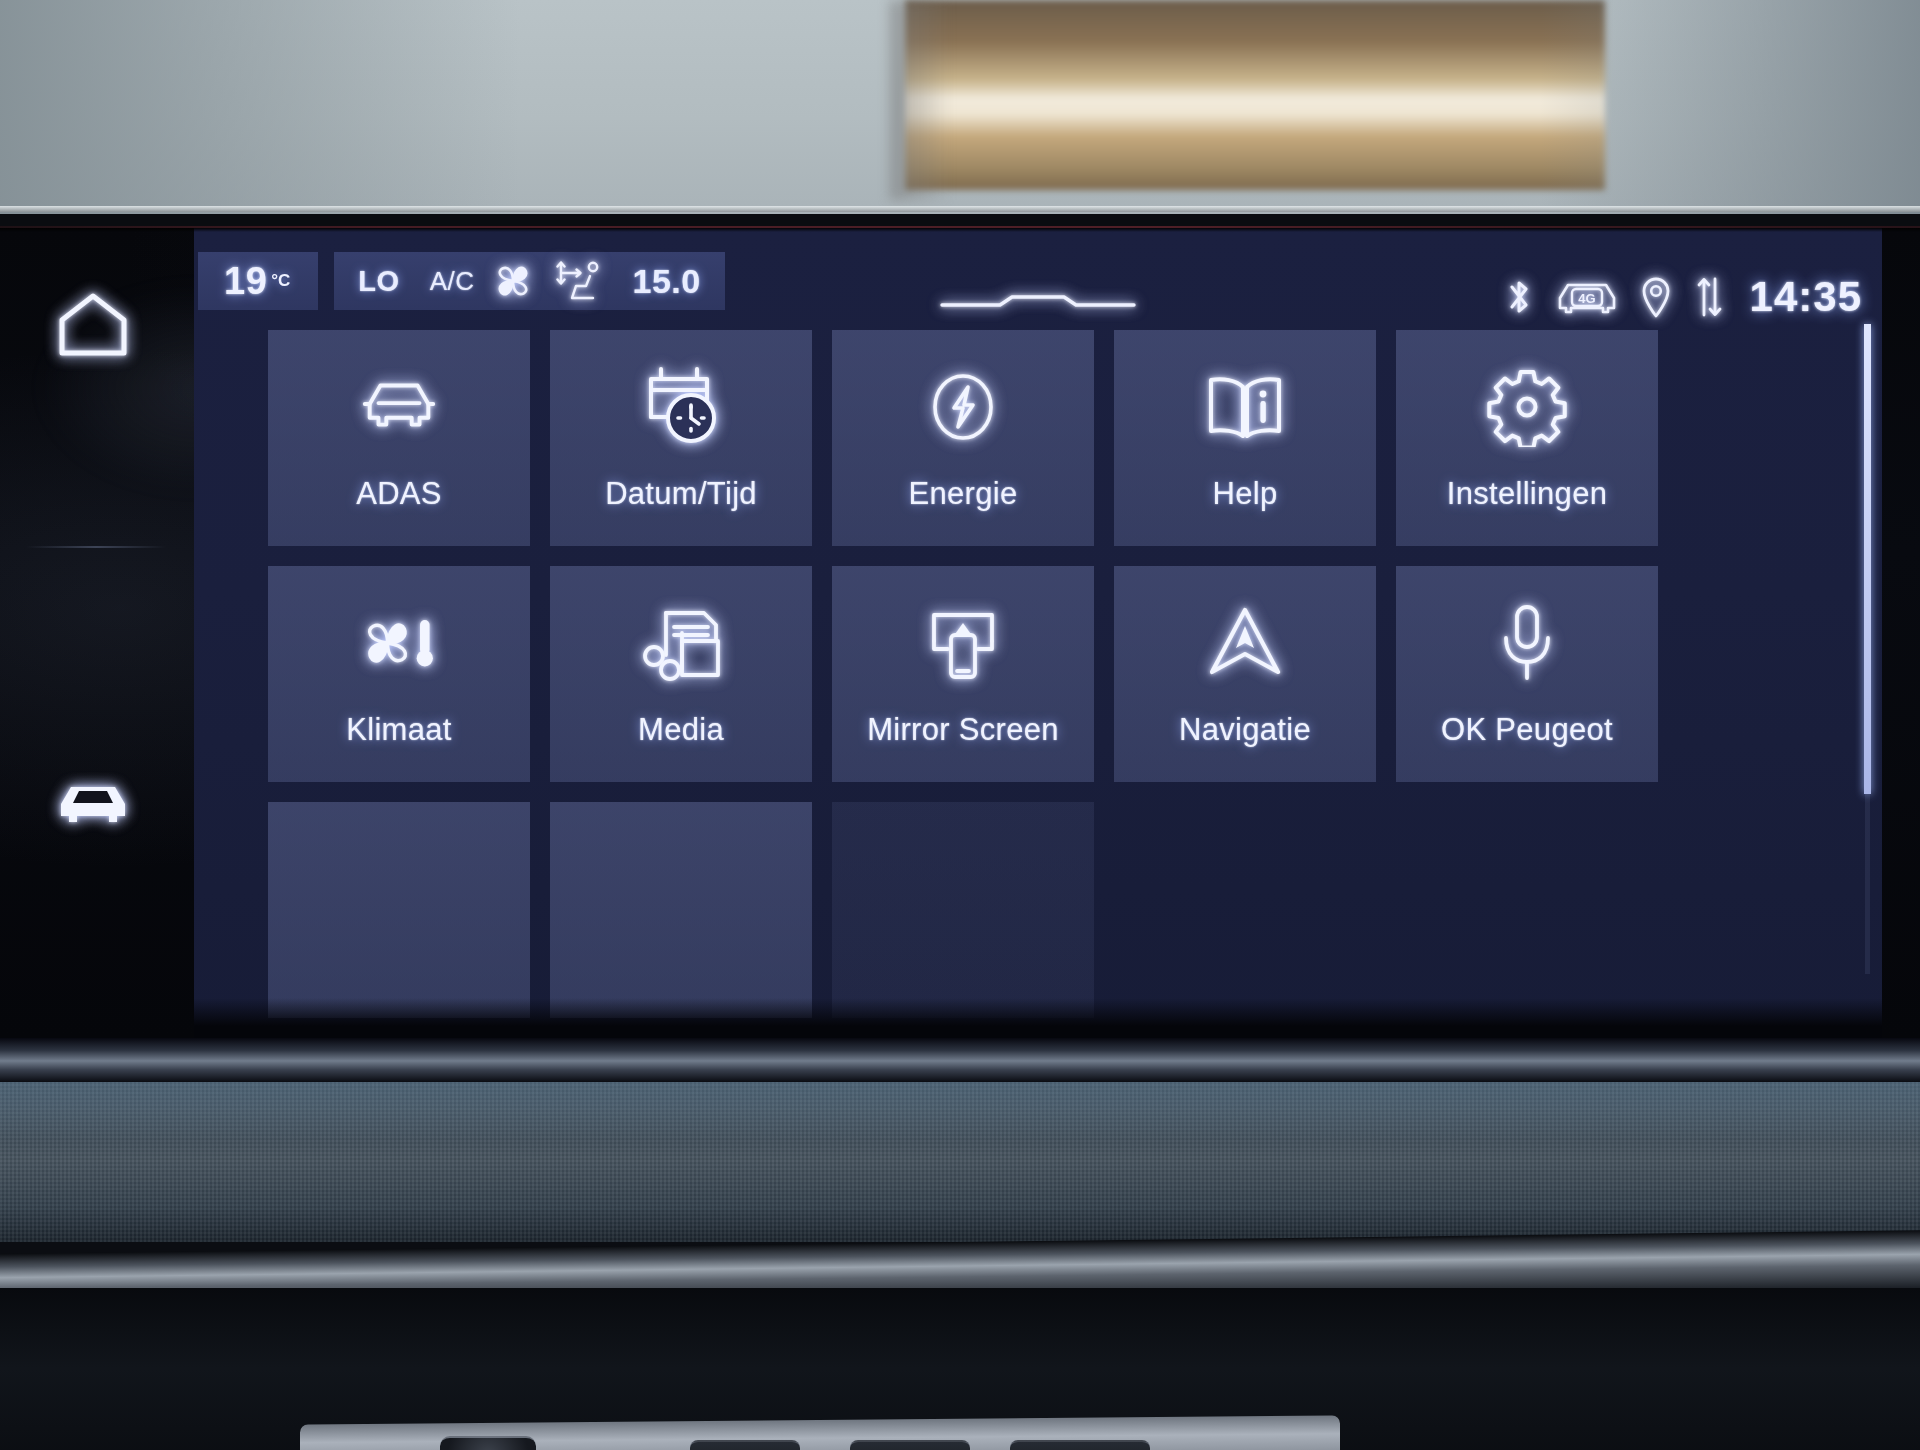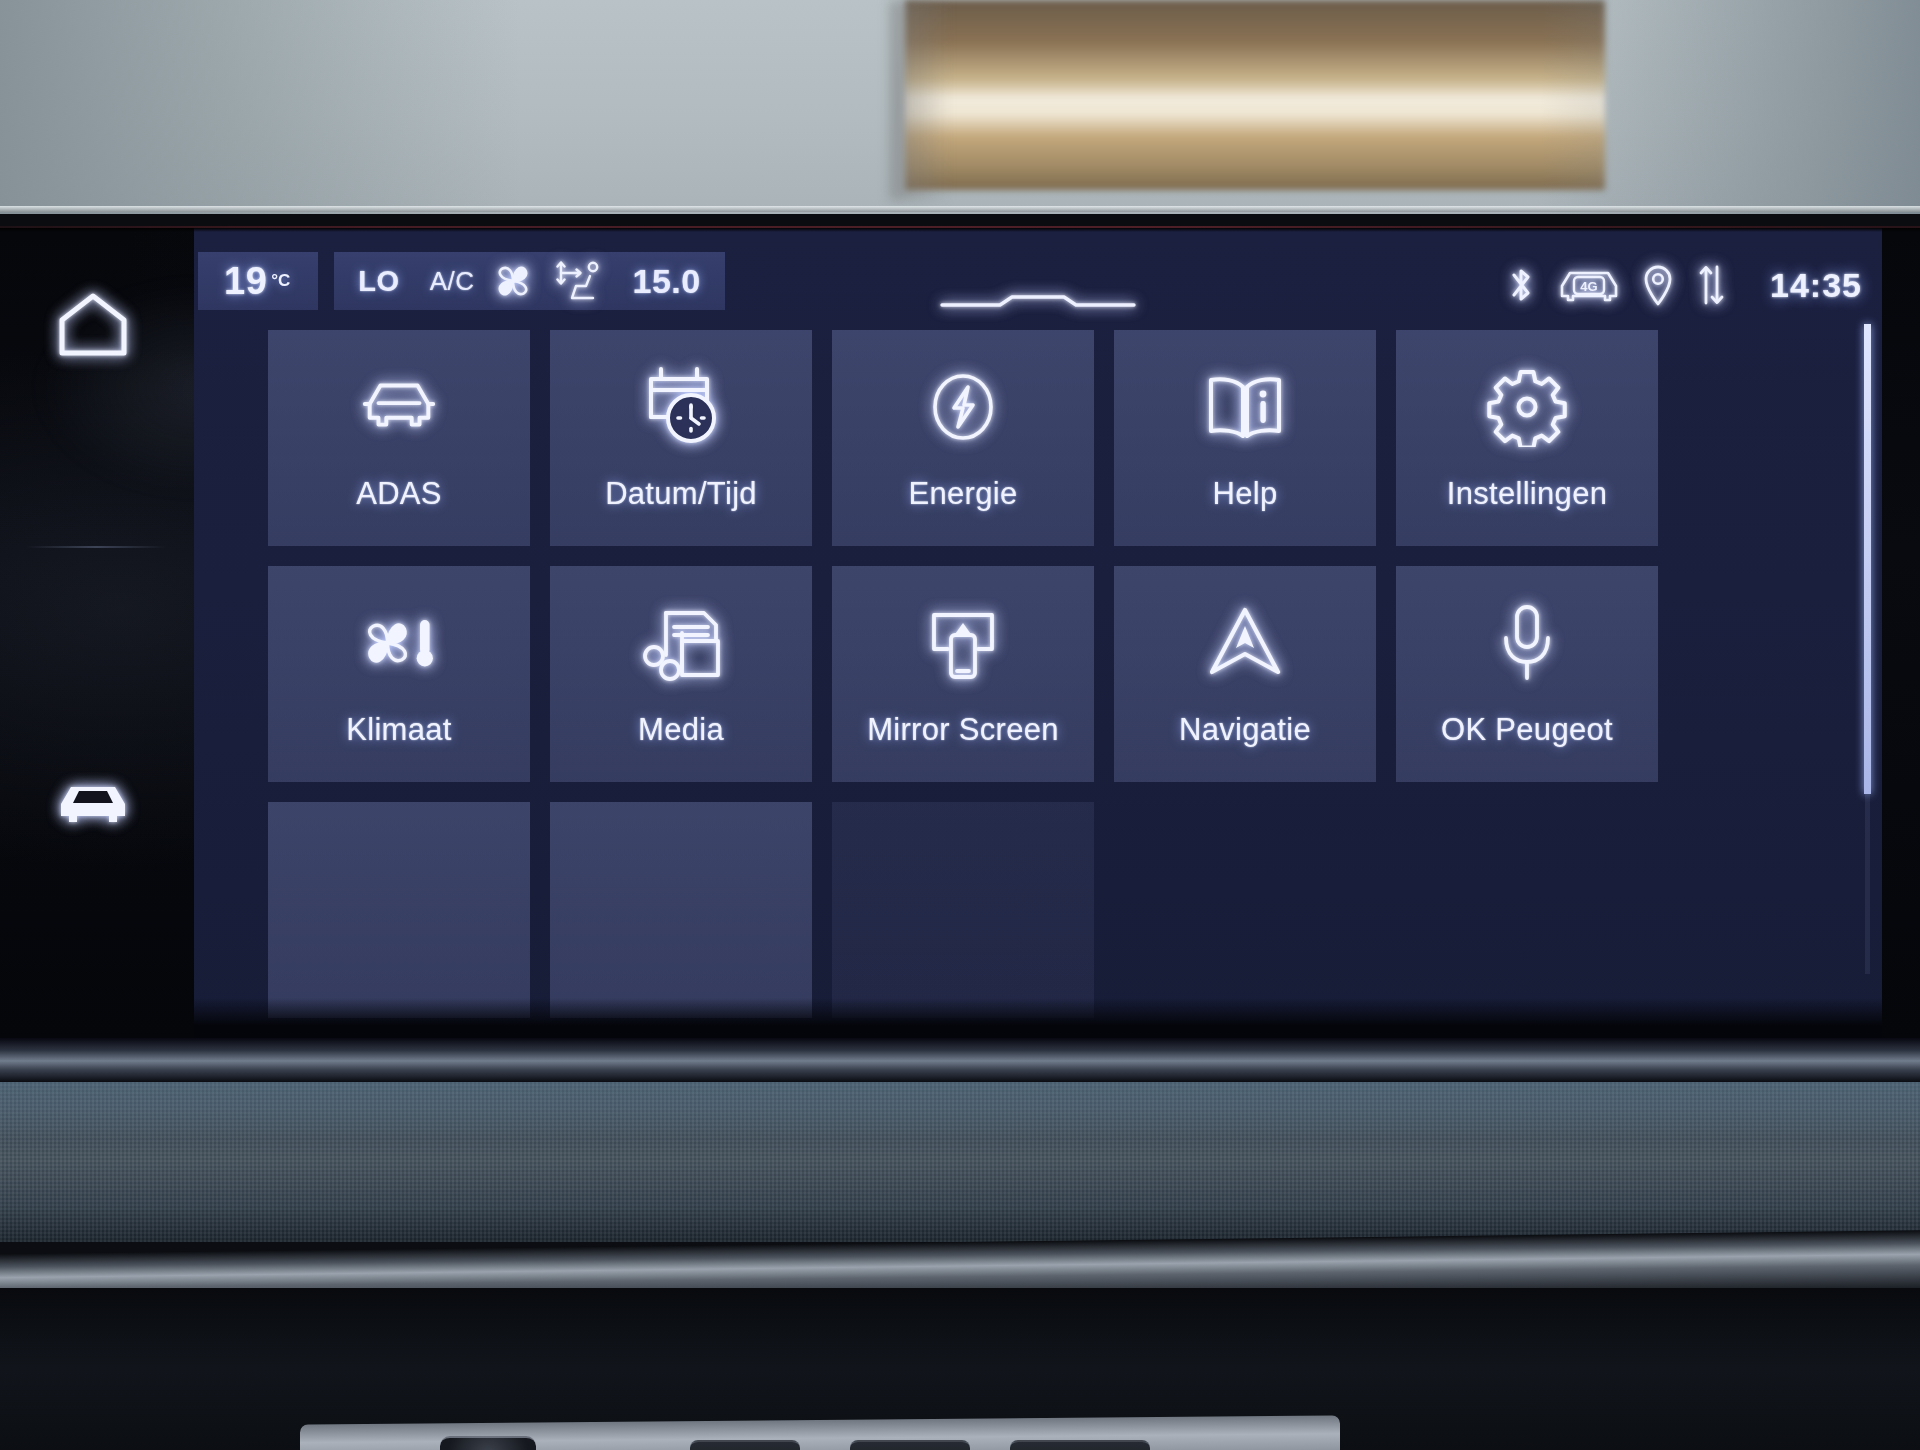--- a/index.html
+++ b/index.html
@@ -126,27 +126,27 @@
     text-shadow: 0 0 10px rgba(150,175,255,.8), 0 0 2px rgba(255,255,255,.85);
   }
   .clim-txt.small { font-size: 26px; font-weight: 500; }
 
   .drag-handle {
     position: absolute; left: 50%; top: 42px; transform: translateX(-50%);
     width: 200px; height: 12px;
   }
 
   .sys-icons {
-    position: absolute; right: 20px; top: 4px; height: 58px;
+    position: absolute; right: 20px; top: 16px; height: 58px;
     display: flex; align-items: center; gap: 22px; justify-content: space-between;
   }
   .clock {
-    color: #eef1ff; font-size: 34px; font-weight: 700; letter-spacing: 1px;
+    color: #eef1ff; font-size: 42px; font-weight: 700; letter-spacing: 1px;
     text-shadow: 0 0 14px rgba(150,175,255,.9), 0 0 3px rgba(255,255,255,.95);
-    line-height: 1; margin-left: 22px;
+    line-height: 1; margin-left: 4px;
   }
 
   
   .grid {
     position: absolute; left: 74px; top: 102px; width: 1540px; height: 640px;
     display: grid;
     grid-template-columns: repeat(5, 262px);
     grid-template-rows: 216px 216px 216px;
     column-gap: 57px;
     row-gap: 42px;

